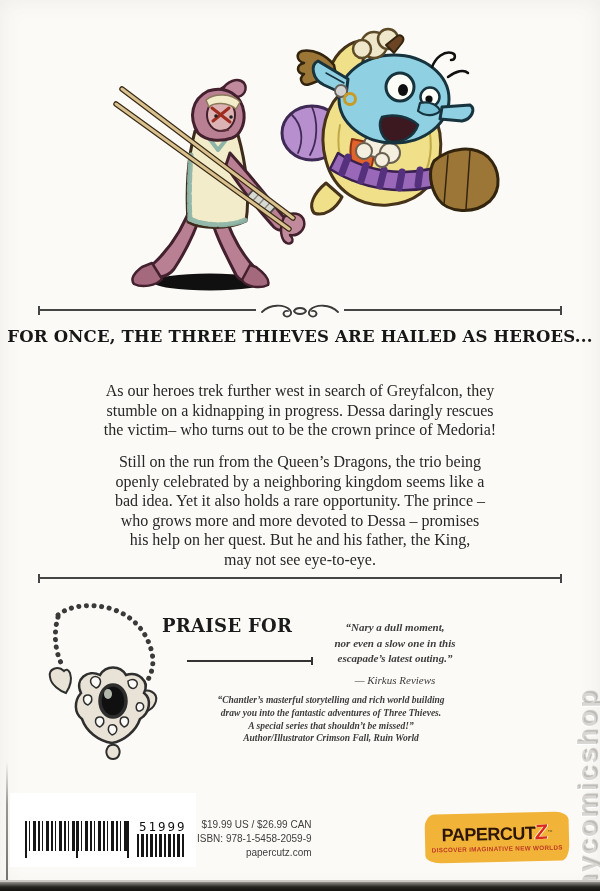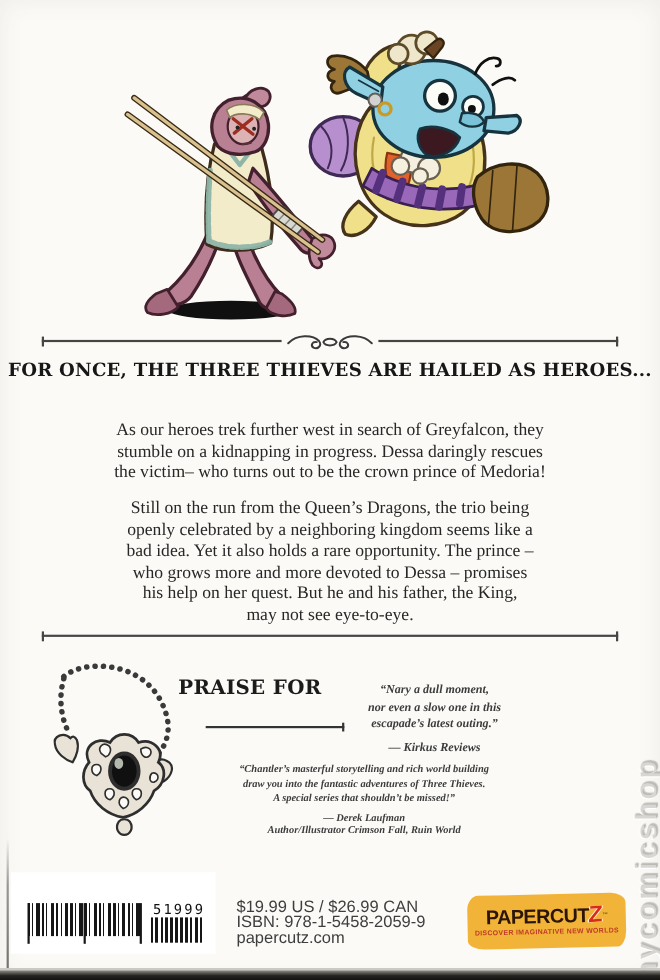--- a/index.html
+++ b/index.html
@@ -34,21 +34,21 @@
   
   .praise-heading{
     position:absolute;top:616px;left:162px;
     font-family:"DejaVu Serif",serif;font-weight:700;font-size:18px;line-height:19.5px;
     color:#1b1b1b;letter-spacing:0.3px;
   }
   .praise-heading .indent{margin-left:15px;}
   .quote{font-style:italic;font-weight:bold;color:#3c3c3c;text-align:center;position:absolute;}
   .quote-kirkus{top:620px;left:315px;width:160px;font-size:11px;line-height:15.5px;}
   .quote-laufman{top:694px;left:205px;width:252px;font-size:9.5px;line-height:13px;}
-  .attr{margin-top:6px;font-weight:bold;}
+  .attr{margin-top:6px;font-weight:normal;}
   .attr2{font-size:9.5px;line-height:11px;}
 
   
   .barcode-label{position:absolute;left:10px;top:793px;width:186px;height:74px;background:#fff;}
   .ean-bars{
     position:absolute;left:25px;top:821px;width:104px;height:30px;
     background:repeating-linear-gradient(90deg,#161616 0 2px,#fff 2px 4px,#161616 4px 5px,#fff 5px 8px,#161616 8px 11px,#fff 11px 13px);
   }
   .guard{position:absolute;top:821px;width:2px;height:37px;background:#161616;}
   .ean-digits{
@@ -57,22 +57,22 @@
   }
   .addon-digits{
     position:absolute;left:139px;top:819px;
     font-family:"DejaVu Sans Mono",monospace;font-size:12.5px;color:#101010;letter-spacing:2px;white-space:nowrap;text-align:right;
   }
   .addon-bars{
     position:absolute;left:137px;top:834px;width:48px;height:23px;
     background:repeating-linear-gradient(90deg,#161616 0 2px,#fff 2px 4px,#161616 4px 7px,#fff 7px 9px);
   }
   .pricing{
-    position:absolute;left:215px;top:818px;
-    font-family:"Liberation Sans",sans-serif;font-size:15px;line-height:14px;color:#3e3e3e;
+    position:absolute;left:197px;top:818px;
+    font-family:"Liberation Sans",sans-serif;font-size:10px;line-height:14px;color:#3e3e3e;text-align:right;
   }
   .publisher-logo{
     position:absolute;left:425px;top:813px;width:144px;height:49px;
     background:#f1b438;border-radius:10px 14px 8px 16px/13px 9px 15px 8px;
     transform:rotate(-1.3deg);
     display:flex;flex-direction:column;align-items:center;justify-content:center;
     font-family:"Liberation Sans",sans-serif;
   }
   .logo-name{font-weight:900;font-size:18px;letter-spacing:-0.5px;color:#2d1505;line-height:18px;white-space:nowrap;}
   .logo-z{display:inline-block;color:#da2a1a;font-size:21px;transform:skewX(-6deg) rotate(-3deg);
@@ -288,21 +288,20 @@
     <div>“Nary a dull moment,</div>
     <div>nor even a slow one in this</div>
     <div>escapade’s latest outing.”</div>
     <div class="attr">— Kirkus Reviews</div>
   </div>
 
   <div class="quote quote-laufman">
     <div>“Chantler’s masterful storytelling and rich world building</div>
     <div>draw you into the fantastic adventures of Three Thieves.</div>
     <div>A special series that shouldn’t be missed!”</div>
-    <div class="attr attr2">— Derek Laufman</div>
     <div class="attr2">Author/Illustrator Crimson Fall, Ruin World</div>
   </div>
 
   <div class="barcode-label"></div>
   <div class="ean-bars"></div>
   <div class="guard" style="left:25px;"></div>
   <div class="guard" style="left:76px;"></div>
   <div class="guard" style="left:127px;"></div>
   <div class="ean-digits">9 781545 820599</div>
   <div class="addon-digits">51999</div>

